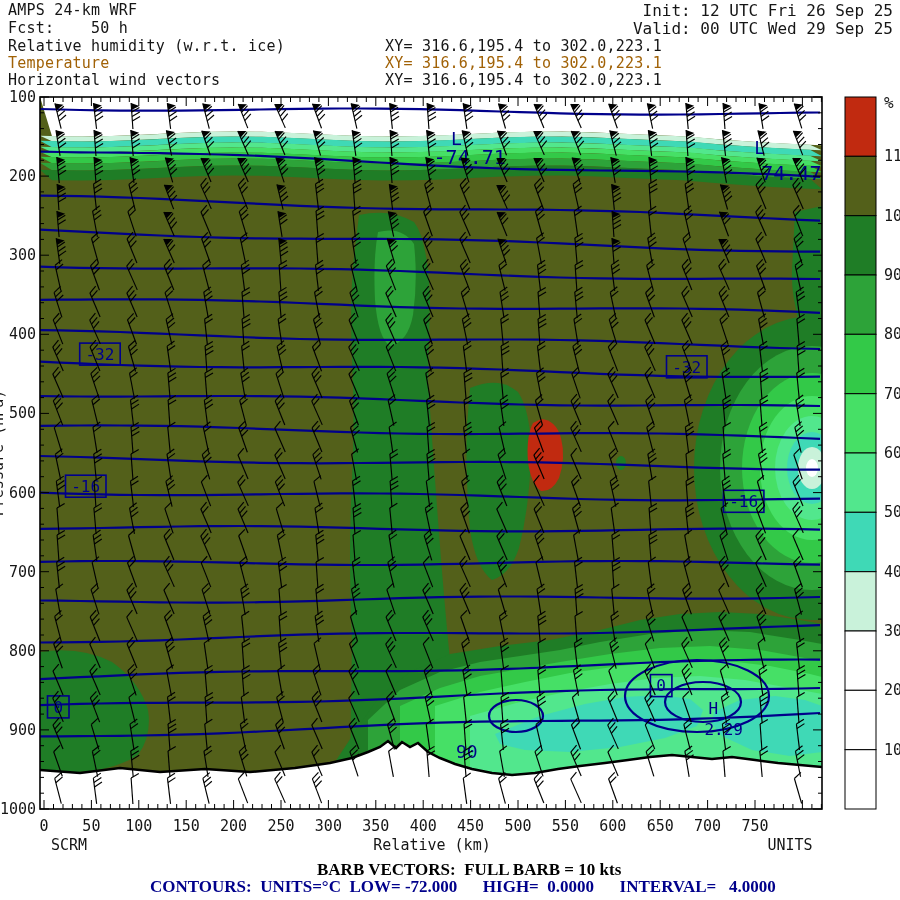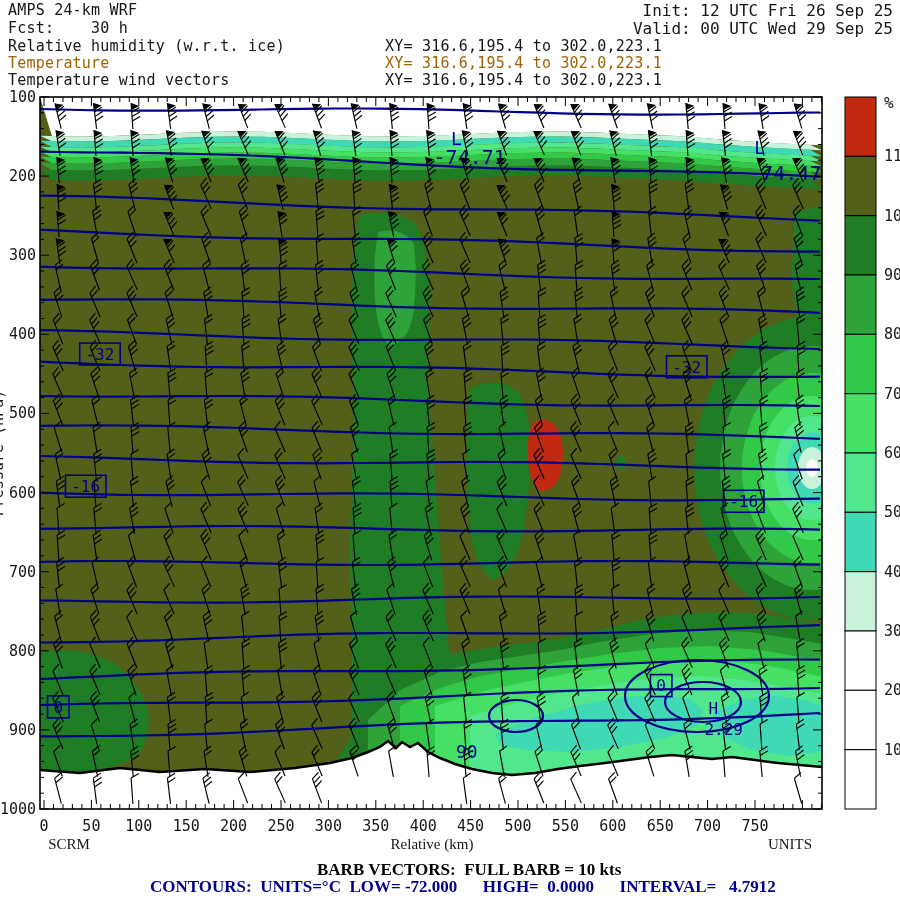--- a/index.html
+++ b/index.html
@@ -3,40 +3,40 @@
 <meta charset="utf-8">
 <style>
   html,body{margin:0;padding:0;background:#ffffff;}
   body{width:900px;height:900px;position:relative;overflow:hidden;
        font-family:"DejaVu Sans Mono",monospace;}
   .hdr{position:absolute;font-size:15px;line-height:17px;color:#161616;
        white-space:pre;letter-spacing:.2px;text-align:center;}
   .hdr-r{position:absolute;right:7px;text-align:right;font-size:16px;
        line-height:17px;color:#161616;white-space:pre;}
   .navy{color:#a16207;}
-  .axlbl{position:absolute;font-size:15px;color:#161616;text-align:center;font-family:Liberation Serif, serif;}
+  .axlbl{position:absolute;font-size:15px;color:#161616;text-align:center;}
   .cap{position:absolute;font-family:"Liberation Serif",serif;font-weight:bold;
        font-size:17px;white-space:pre;color:#000000;}
   .cap.navy{color:#00008b;}
   svg{position:absolute;left:0;top:0;}
   svg text{font-family:"DejaVu Sans Mono",monospace;}
 </style>
 </head>
 <body>
 
 <div class="hdr" style="left:8px;top:2px">AMPS 24-km WRF</div>
-<div class="hdr" style="left:8px;top:20px">Fcst:    30 h</div>
+<div class="hdr" style="left:8px;top:20px">Fcst:    50 h</div>
 <div class="hdr-r" style="top:2px">Init: 12 UTC Fri 26 Sep 25</div>
 <div class="hdr-r" style="top:20px">Valid: 00 UTC Wed 29 Sep 25</div>
 
 <div class="hdr" style="left:8px;top:38px">Relative humidity (w.r.t. ice)</div>
 <div class="hdr" style="left:385px;top:38px">XY= 316.6,195.4 to 302.0,223.1</div>
 <div class="hdr navy" style="left:8px;top:55px">Temperature</div>
 <div class="hdr navy" style="left:385px;top:55px">XY= 316.6,195.4 to 302.0,223.1</div>
-<div class="hdr" style="left:8px;top:72px">Temperature wind vectors</div>
+<div class="hdr" style="left:8px;top:72px">Horizontal wind vectors</div>
 <div class="hdr" style="left:385px;top:72px">XY= 316.6,195.4 to 302.0,223.1</div>
 
 <svg id="plot" width="900" height="900">
     <defs>
       <clipPath id="pc">
         <rect x="40" y="97" width="782" height="712"></rect>
       </clipPath>
     </defs>
     <g clip-path="url(#pc)">
       <rect x="40" y="97" width="782" height="712" fill="#53601a"></rect>
@@ -3386,13 +3386,13 @@
       <text x="884" y="695.3" font-size="15" fill="#161616">20</text>
       <text x="884" y="754.7" font-size="15" fill="#161616">10</text>
     </g>
   </svg>
 
 <div class="axlbl" style="left:40px;top:836px;width:58px">SCRM</div>
 <div class="axlbl" style="left:352px;top:836px;width:160px">Relative (km)</div>
 <div class="axlbl" style="left:758px;top:836px;width:64px">UNITS</div>
 
 <div class="cap" style="left:317px;top:860px">BARB VECTORS:  FULL BARB = 10 kts</div>
-<div class="cap navy" style="left:150px;top:877px">CONTOURS:  UNITS=°C  LOW= -72.000      HIGH=  0.0000      INTERVAL=   4.7912</div>
+<div class="cap navy" style="left:150px;top:877px">CONTOURS:  UNITS=°C  LOW= -72.000      HIGH=  0.0000      INTERVAL=   4.0000</div>
 
 </body></html>

